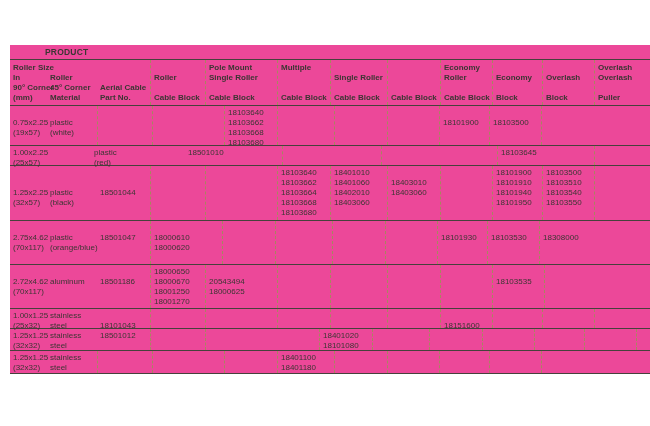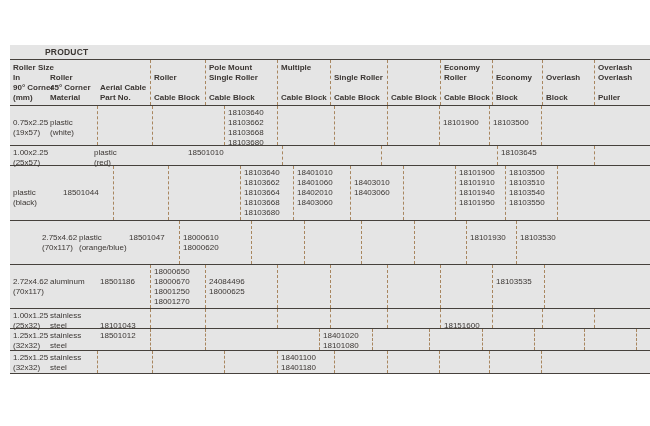--- a/index.html
+++ b/index.html
@@ -4,21 +4,21 @@
 <style>
   html,body{margin:0;padding:0;}
   body{
     width:650px;height:426px;position:relative;background:#ffffff;
     font-family:"Liberation Sans",sans-serif;color:#3b3633;
     -webkit-font-smoothing:antialiased;
   }
   *{box-sizing:border-box;}
   .spec-table{
     position:absolute;left:10px;top:45px;width:640px;
-    background:#e5e5e5;font-size:8px;
+    background:#ec4899;font-size:8px;
   }
   .product-band{
     height:15px;border-bottom:1.5px solid #46413c;
     display:flex;align-items:center;padding-left:35px;
     font-weight:bold;font-size:8.5px;letter-spacing:.2px;
   }
   .hdr{
     display:flex;height:46px;border-bottom:1.5px solid #46413c;
     font-weight:bold;
   }
@@ -178,20 +178,26 @@
         <div class="cell sep" style="width: 57px;"></div>
         <div class="cell sep" style="width: 53px;"></div>
         <div class="cell sep" style="width: 52px;">
           <div class="ln">18151500</div>
         </div>
         <div class="cell sep" style="width: 50px;"></div>
         <div class="cell sep" style="width: 52px;"></div>
         <div class="cell sep" style="width: 56px;"></div>
       </div>
       <div class="row" style="height: 55px;">
+        <div class="cell" style="width: 37px;">
+          <div class="ln"></div>
+          <div class="ln"></div>
+          <div class="ln">1.25x2.25</div>
+          <div class="ln">(32x57)</div>
+        </div>
         <div class="cell" style="width: 50px;">
           <div class="ln"></div>
           <div class="ln"></div>
           <div class="ln">plastic</div>
           <div class="ln">(black)</div>
         </div>
         <div class="cell" style="width: 53px;">
           <div class="ln"></div>
           <div class="ln"></div>
           <div class="ln">18501044</div>
@@ -225,21 +231,21 @@
         </div>
         <div class="cell sep" style="width: 52px;">
           <div class="ln">18103500</div>
           <div class="ln">18103510</div>
           <div class="ln">18103540</div>
           <div class="ln">18103550</div>
         </div>
         <div class="cell sep" style="width: 56px;"></div>
       </div>
       <div class="row" style="height: 44px;">
-        <div class="cell" style="width: 37px; margin-left: 29px;">
+        <div class="cell" style="width: 37px;">
           <div class="ln"></div>
           <div class="ln">2.75x4.62</div>
           <div class="ln">(70x117)</div>
         </div>
         <div class="cell" style="width: 50px;">
           <div class="ln"></div>
           <div class="ln">plastic</div>
           <div class="ln">(orange/blue)</div>
         </div>
         <div class="cell" style="width: 53px;">
@@ -255,20 +261,24 @@
         <div class="cell sep" style="width: 57px;"></div>
         <div class="cell sep" style="width: 53px;"></div>
         <div class="cell sep" style="width: 52px;"></div>
         <div class="cell sep" style="width: 50px;">
           <div class="ln"></div>
           <div class="ln">18101930</div>
         </div>
         <div class="cell sep" style="width: 52px;">
           <div class="ln"></div>
           <div class="ln">18103530</div>
+        </div>
+        <div class="cell sep" style="width: 56px;">
+          <div class="ln"></div>
+          <div class="ln">18308000</div>
         </div>
       </div>
       <div class="row" style="height: 44px;">
         <div class="cell" style="width: 37px;">
           <div class="ln"></div>
           <div class="ln">2.72x4.62</div>
           <div class="ln">(70x117)</div>
         </div>
         <div class="cell" style="width: 50px;">
           <div class="ln"></div>
@@ -279,21 +289,21 @@
           <div class="ln">18501186</div>
         </div>
         <div class="cell sep" style="width: 55px;">
           <div class="ln">18000650</div>
           <div class="ln">18000670</div>
           <div class="ln">18001250</div>
           <div class="ln">18001270</div>
         </div>
         <div class="cell sep" style="width: 72px;">
           <div class="ln"></div>
-          <div class="ln">24084496</div>
+          <div class="ln">20543494</div>
           <div class="ln">18000625</div>
         </div>
         <div class="cell sep" style="width: 53px;"></div>
         <div class="cell sep" style="width: 57px;"></div>
         <div class="cell sep" style="width: 53px;"></div>
         <div class="cell sep" style="width: 52px;"></div>
         <div class="cell sep" style="width: 52px;">
           <div class="ln"></div>
           <div class="ln">18103535</div>
         </div>

